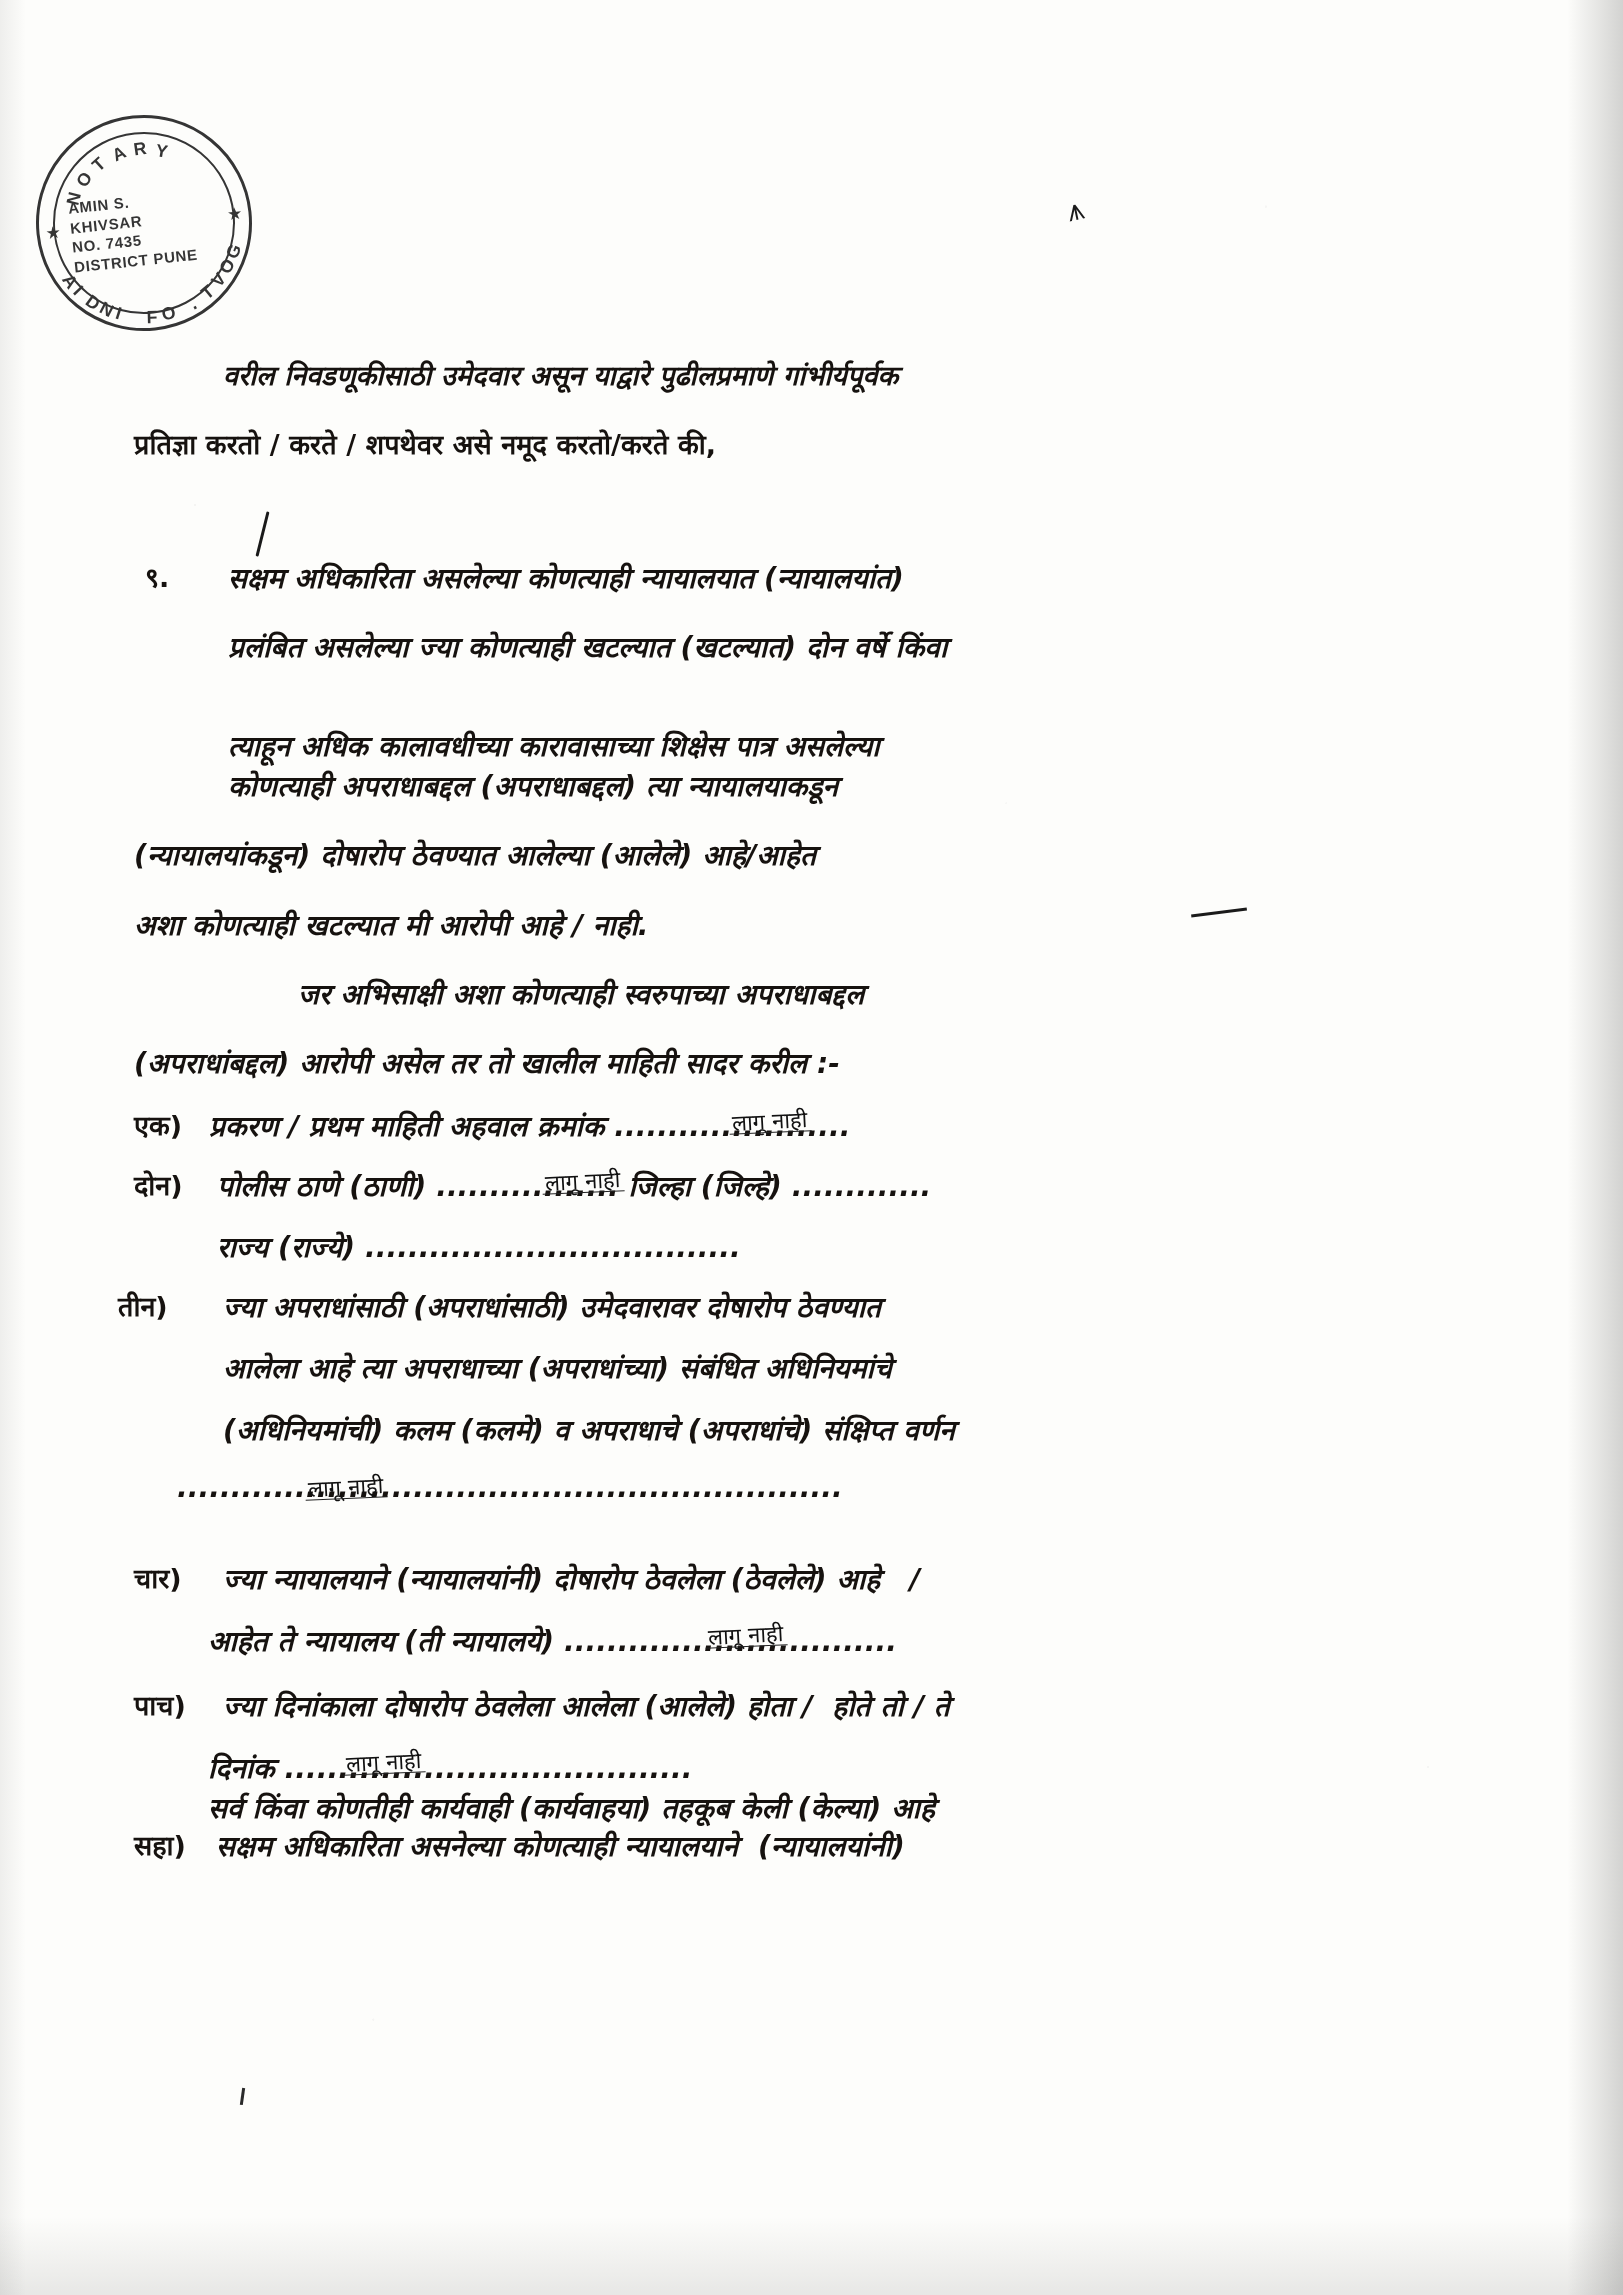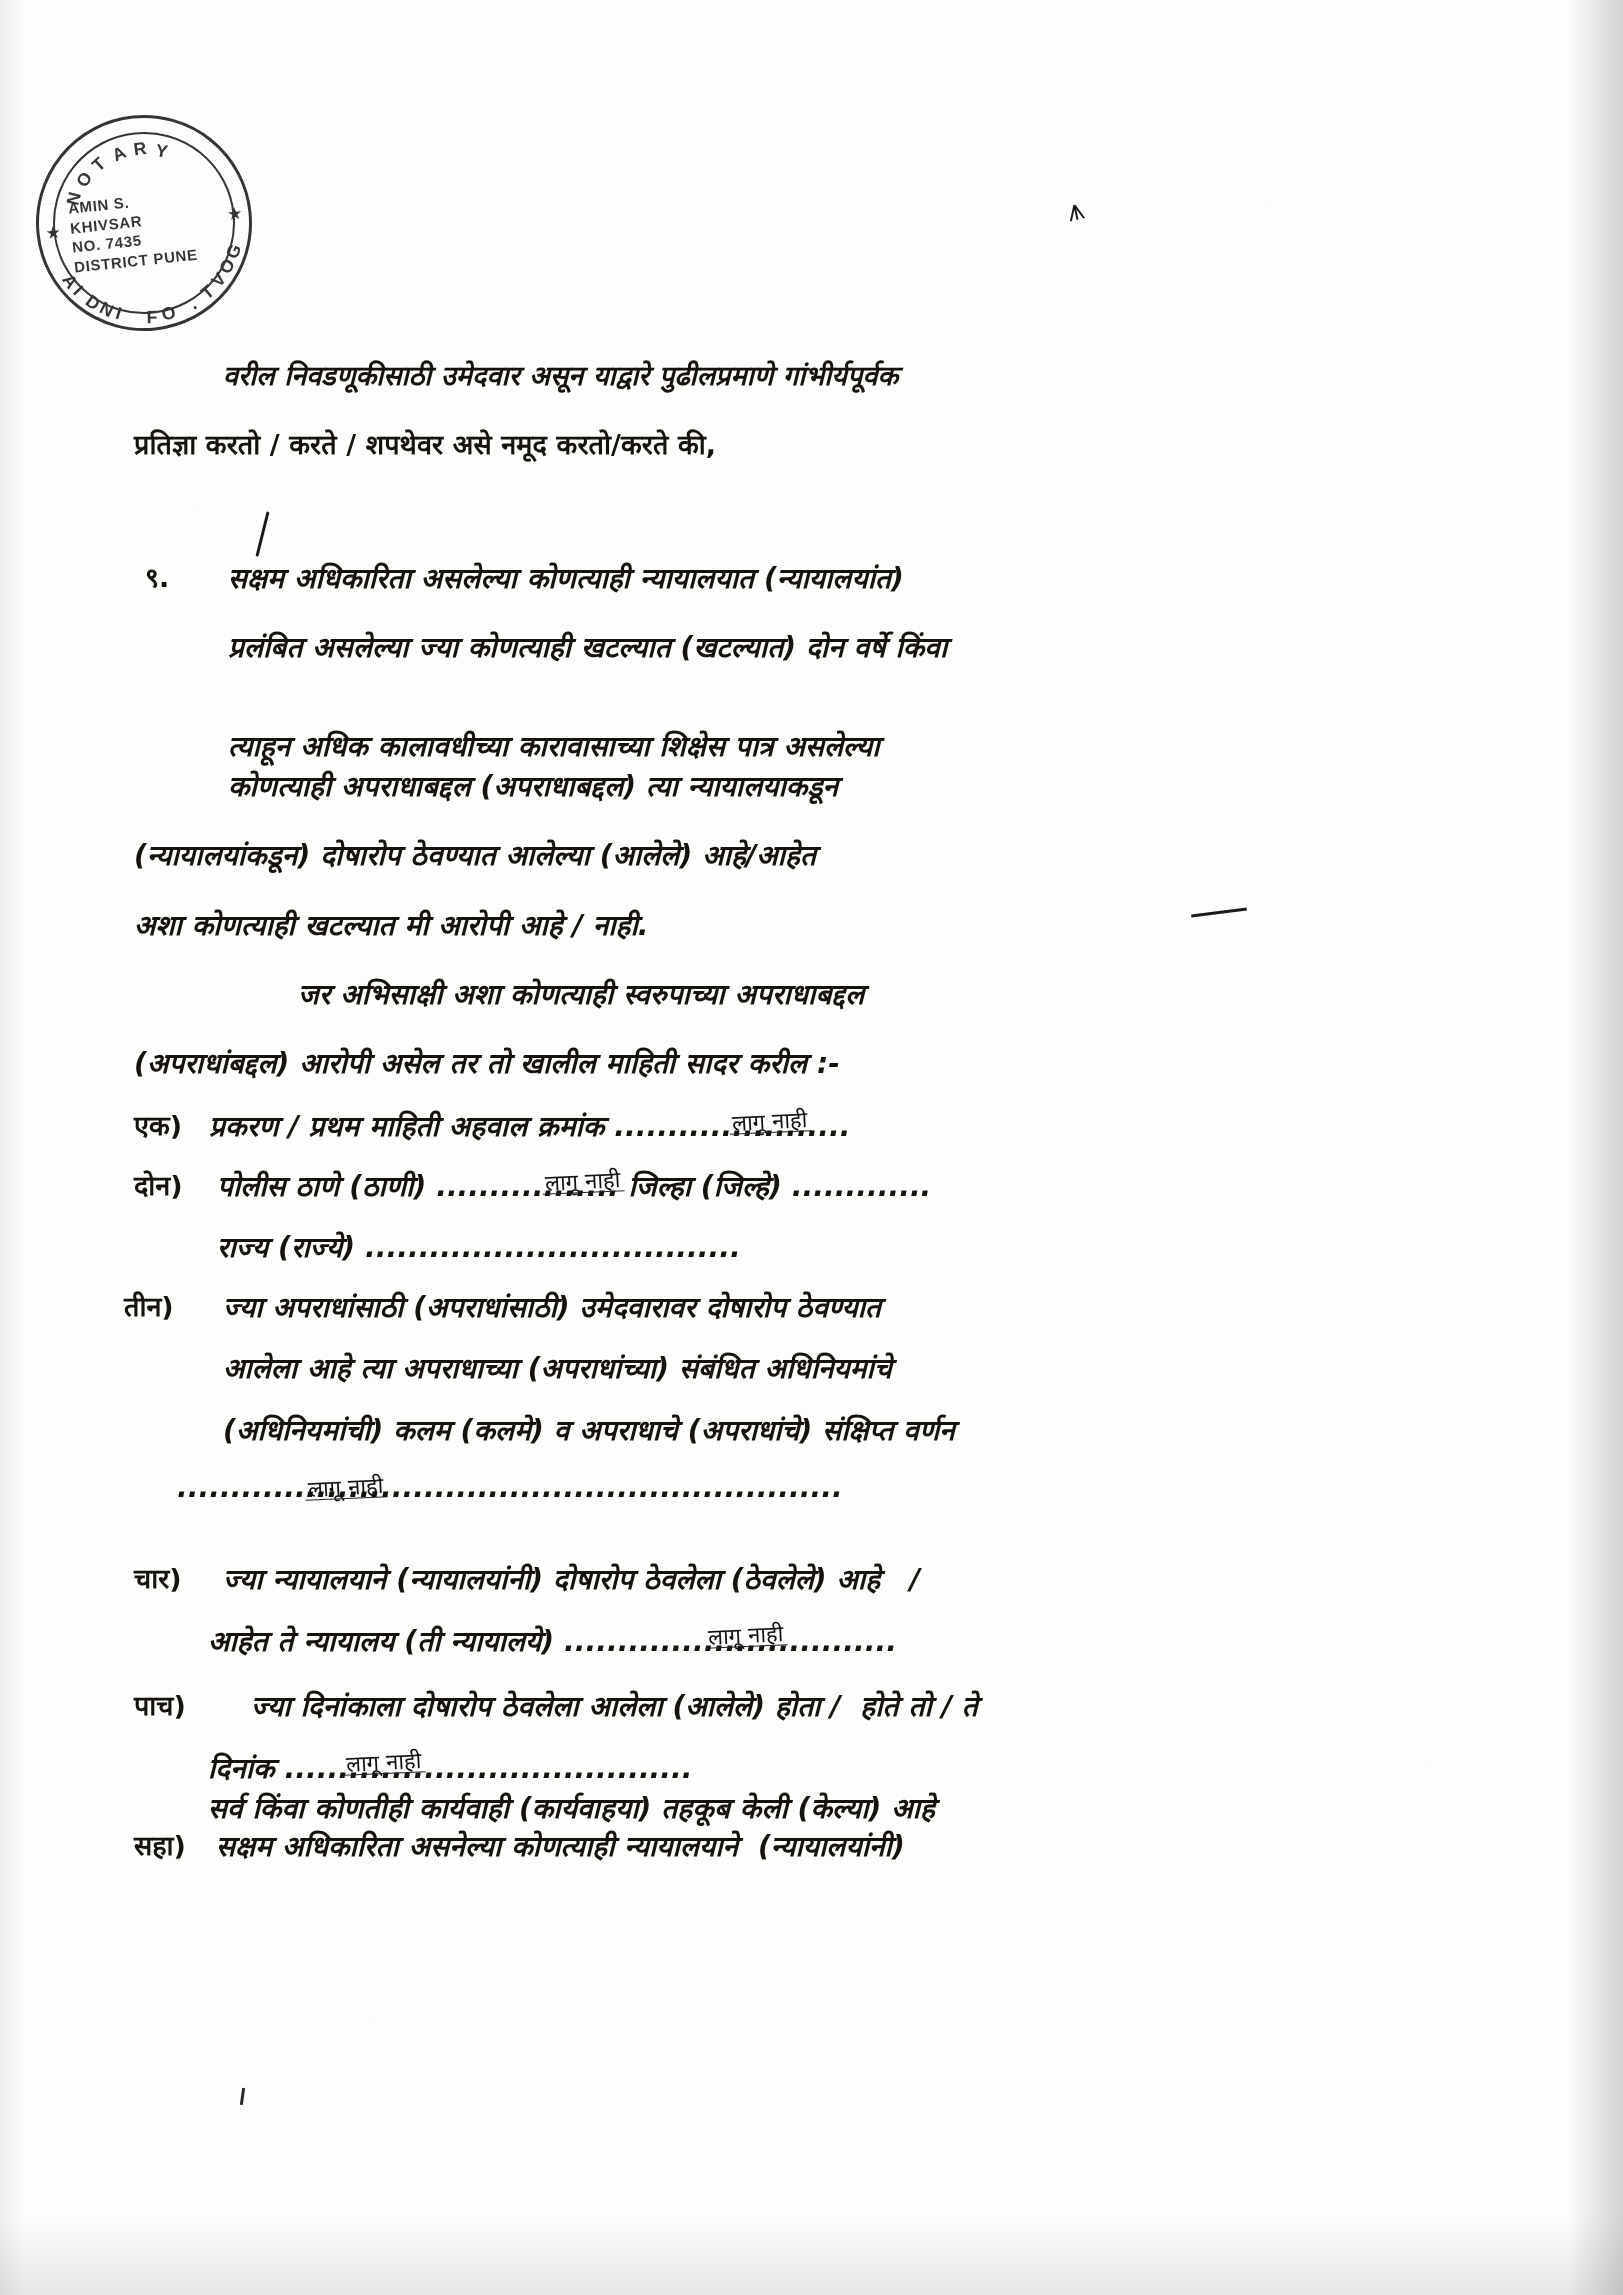--- a/index.html
+++ b/index.html
@@ -252,32 +252,32 @@
     <div class="line sz-body" style="left:298px; top:974px;">जर अभिसाक्षी अशा कोणत्याही स्वरुपाच्या अपराधाबद्दल</div>
     <div class="line sz-body" style="left:134px; top:1043px;">(अपराधांबद्दल) आरोपी असेल तर तो खालील माहिती सादर करील :-</div>
 
     <div class="marker" style="left:134px; top:1106px;">एक)</div>
     <div class="line sz-body" style="left:209px; top:1106px;">प्रकरण / प्रथम माहिती अहवाल क्रमांक ......................</div>
 
     <div class="marker" style="left:134px; top:1166px;">दोन)</div>
     <div class="line sz-body" style="left:217px; top:1166px;">पोलीस ठाणे (ठाणी) ................. जिल्हा (जिल्हे) .............</div>
     <div class="line sz-body" style="left:217px; top:1227px;">राज्य (राज्ये) ...................................</div>
 
-    <div class="marker" style="left:124px; top:1287px;text-align:right;">तीन)</div>
+    <div class="marker" style="left:118px; top:1287px;text-align:right;">तीन)</div>
     <div class="line sz-body" style="left:223px; top:1287px;">ज्या अपराधांसाठी (अपराधांसाठी) उमेदवारावर दोषारोप ठेवण्यात</div>
     <div class="line sz-body" style="left:223px; top:1348px;">आलेला आहे त्या अपराधाच्या (अपराधांच्या) संबंधित अधिनियमांचे</div>
     <div class="line sz-body" style="left:223px; top:1410px;">(अधिनियमांची) कलम (कलमे) व अपराधाचे (अपराधांचे) संक्षिप्त वर्णन</div>
     <div class="line sz-body" style="left:177px; top:1471px;">..............................................................</div>
 
     <div class="marker" style="left:134px; top:1559px;">चार)</div>
     <div class="line sz-body" style="left:223px; top:1559px;">ज्या न्यायालयाने (न्यायालयांनी) दोषारोप ठेवलेला (ठेवलेले) आहे   /</div>
     <div class="line sz-body" style="left:208px; top:1621px;">आहेत ते न्यायालय (ती न्यायालये) ...............................</div>
 
     <div class="marker" style="left:134px; top:1686px;">पाच)</div>
-    <div class="line sz-body" style="left:223px; top:1686px;margin-left:28px;">ज्या दिनांकाला दोषारोप ठेवलेला आलेला (आलेले) होता /  होते तो / ते</div>
+    <div class="line sz-body" style="left:223px; top:1686px;">ज्या दिनांकाला दोषारोप ठेवलेला आलेला (आलेले) होता /  होते तो / ते</div>
     <div class="line sz-body" style="left:208px; top:1748px;">दिनांक ......................................</div>
 
     <div class="marker" style="left:134px; top:1826px;">सहा)</div>
     <div class="line sz-body" style="left:216px; top:1826px;">सक्षम अधिकारिता असनेल्या कोणत्याही न्यायालयाने  (न्यायालयांनी)</div>
     <div class="line sz-body" style="left:208px; top:1788px;">सर्व किंवा कोणतीही कार्यवाही (कार्यवाहया) तहकूब केली (केल्या) आहे</div>
 
     <div class="hand" style="left:732px; top:1105px;">लागू नाही</div>
     <div class="hand" style="left:545px; top:1165px;">लागू नाही</div>
     <div class="hand" style="left:308px; top:1471px;">लागू नाही</div>
     <div class="hand" style="left:708px; top:1619px;">लागू नाही</div>

